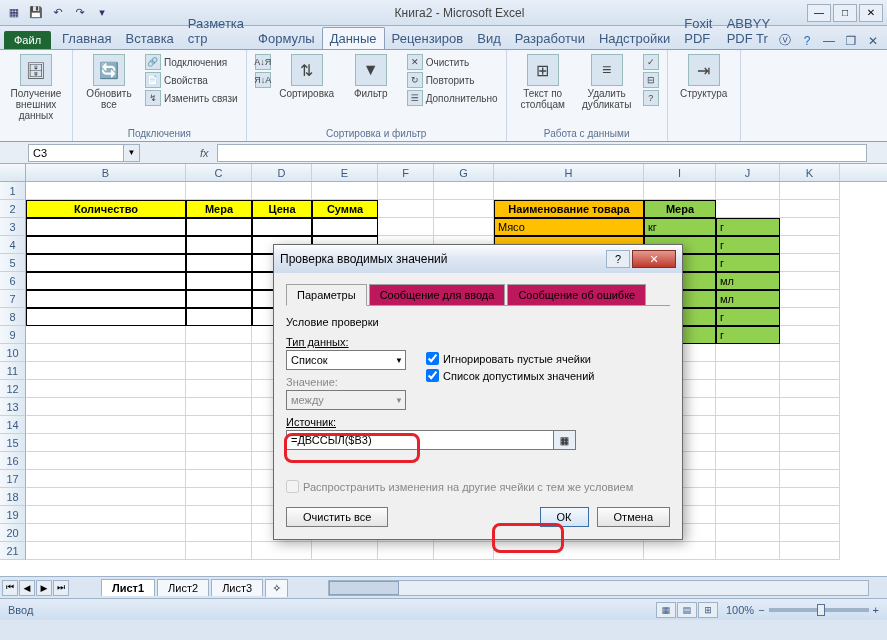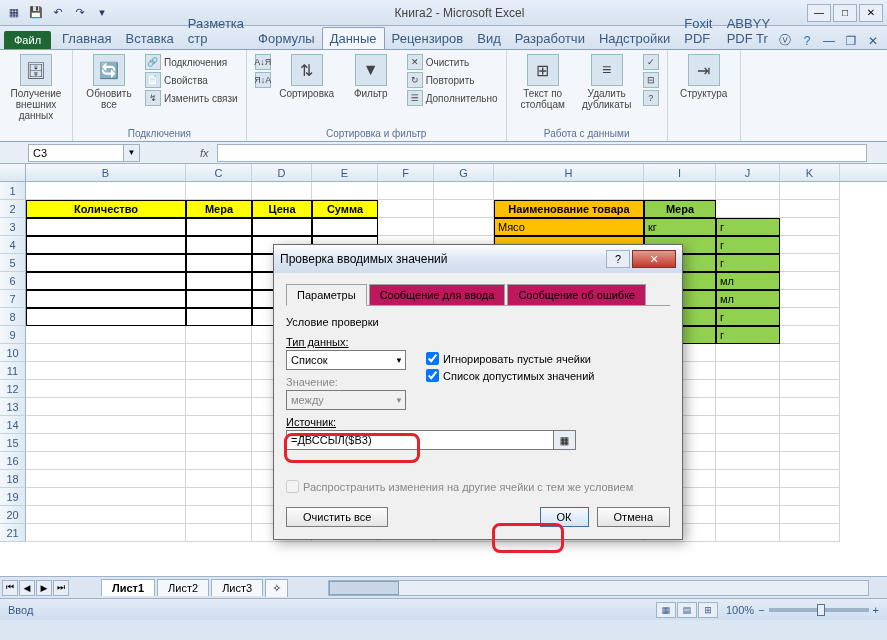--- a/index.html
+++ b/index.html
@@ -472,20 +472,33 @@
         <div class="cell" style="width: 60px;"></div>
         <div class="cell" style="width: 66px;"></div>
         <div class="cell" style="width: 56px;"></div>
         <div class="cell" style="width: 60px;"></div>
         <div class="cell" style="width: 150px;"></div>
         <div class="cell" style="width: 72px;"></div>
         <div class="cell" style="width: 64px;"></div>
         <div class="cell" style="width: 60px;"></div>
       </div>
       <div class="row">
+        <div class="rowhead">17</div>
+        <div class="cell" style="width: 160px;"></div>
+        <div class="cell" style="width: 66px;"></div>
+        <div class="cell" style="width: 60px;"></div>
+        <div class="cell" style="width: 66px;"></div>
+        <div class="cell" style="width: 56px;"></div>
+        <div class="cell" style="width: 60px;"></div>
+        <div class="cell" style="width: 150px;"></div>
+        <div class="cell" style="width: 72px;"></div>
+        <div class="cell" style="width: 64px;"></div>
+        <div class="cell" style="width: 60px;"></div>
+      </div>
+      <div class="row">
         <div class="rowhead">18</div>
         <div class="cell" style="width: 160px;"></div>
         <div class="cell" style="width: 66px;"></div>
         <div class="cell" style="width: 60px;"></div>
         <div class="cell" style="width: 66px;"></div>
         <div class="cell" style="width: 56px;"></div>
         <div class="cell" style="width: 60px;"></div>
         <div class="cell" style="width: 150px;"></div>
         <div class="cell" style="width: 72px;"></div>
         <div class="cell" style="width: 64px;"></div>

